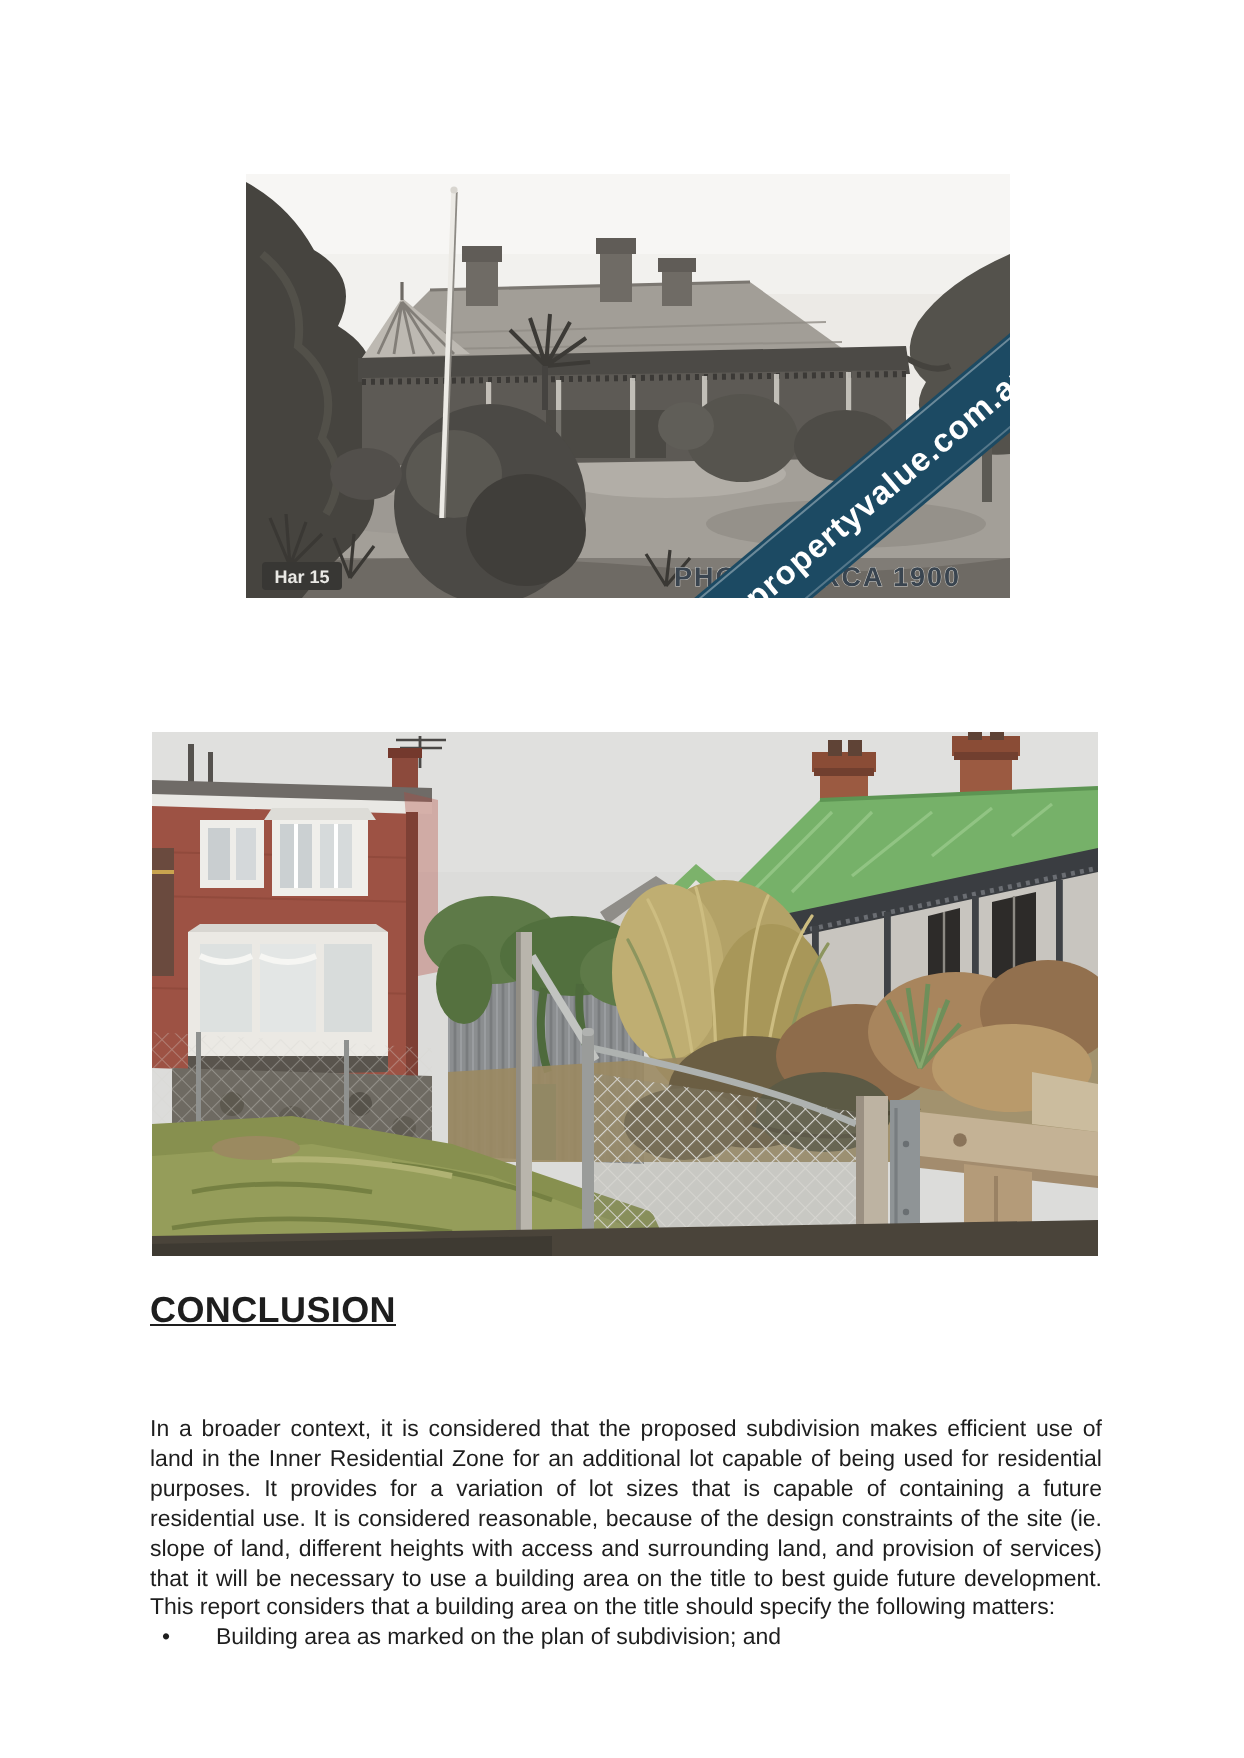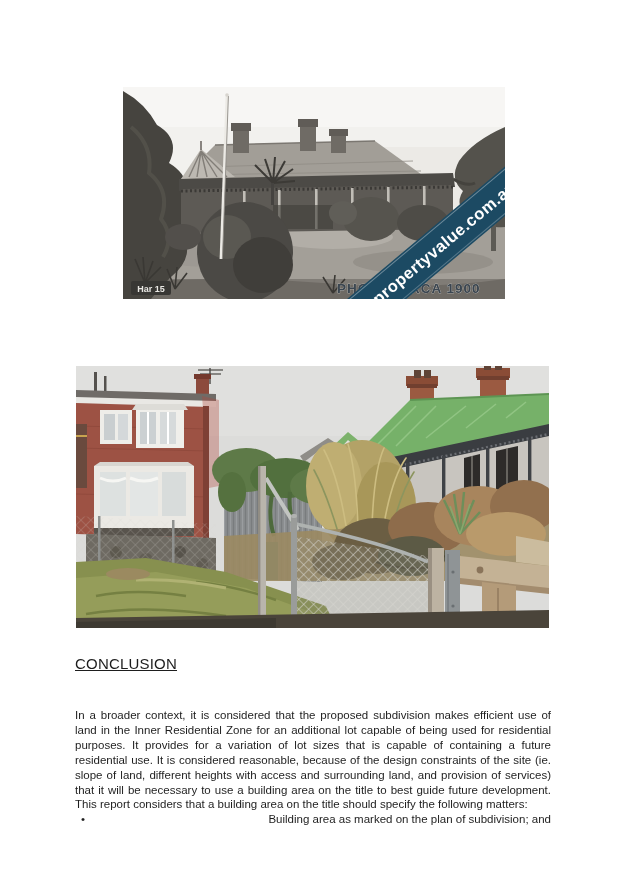--- a/index.html
+++ b/index.html
@@ -9,31 +9,31 @@
   }
   .photo{position:absolute;display:block;}
   .photo svg{display:block;width:100%;height:100%;}
   .photo1{left:123px;top:87px;width:382px;height:212px;}
   .photo2{left:76px;top:366px;width:473px;height:262px;}
   .caption{
     position:absolute;left:75px;top:302px;width:475px;
     font-size:11.5px;line-height:15.2px;text-align:justify;
   }
   .conclusion-heading{
-    position:absolute;left:75px;top:643px;
-    font-size:15px;font-weight:normal;text-decoration:underline;letter-spacing:0.2px;
+    position:absolute;left:75px;top:630px;
+    font-size:18px;font-weight:bold;text-decoration:underline;letter-spacing:0.2px;
   }
   .conclusion-body{
     position:absolute;left:75px;top:683px;width:476px;
     font-size:11.5px;line-height:14.9px;margin-top:25px;
   }
   .conclusion-body p{margin:0;text-align:justify;}
   .bullet-row{display:flex;margin-top:0;}
   .bullet-marker{width:33px;padding-left:6px;box-sizing:border-box;}
-  .bullet-text{flex:1;text-align:right;}
+  .bullet-text{flex:1;}
 </style>
 </head>
 <body>
 
 <div class="page">
 
   <div class="photo photo1">
     <svg viewBox="0 0 382 212" preserveAspectRatio="none">
 
       <rect x="0" y="0" width="382" height="212" fill="#f2f1ee"></rect>

